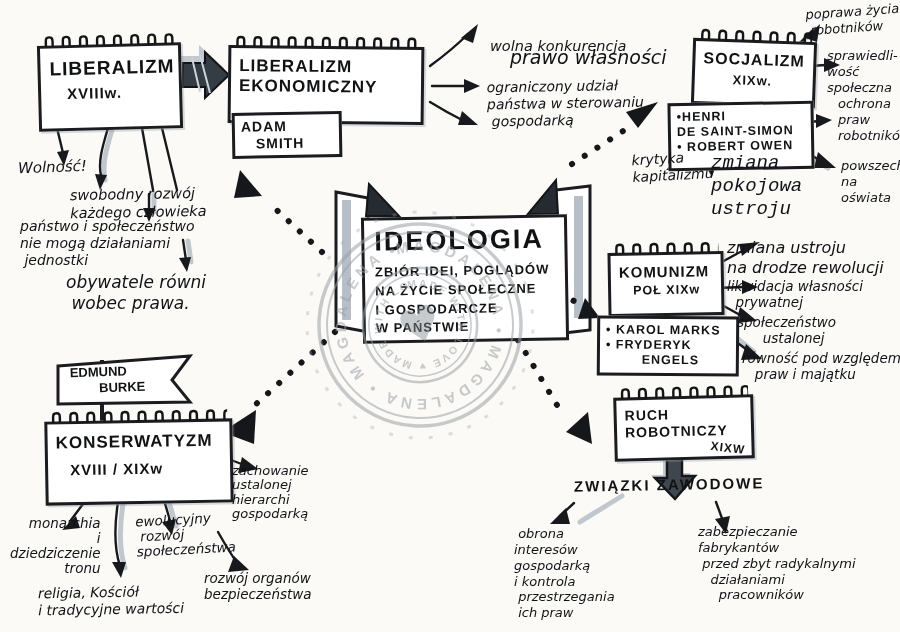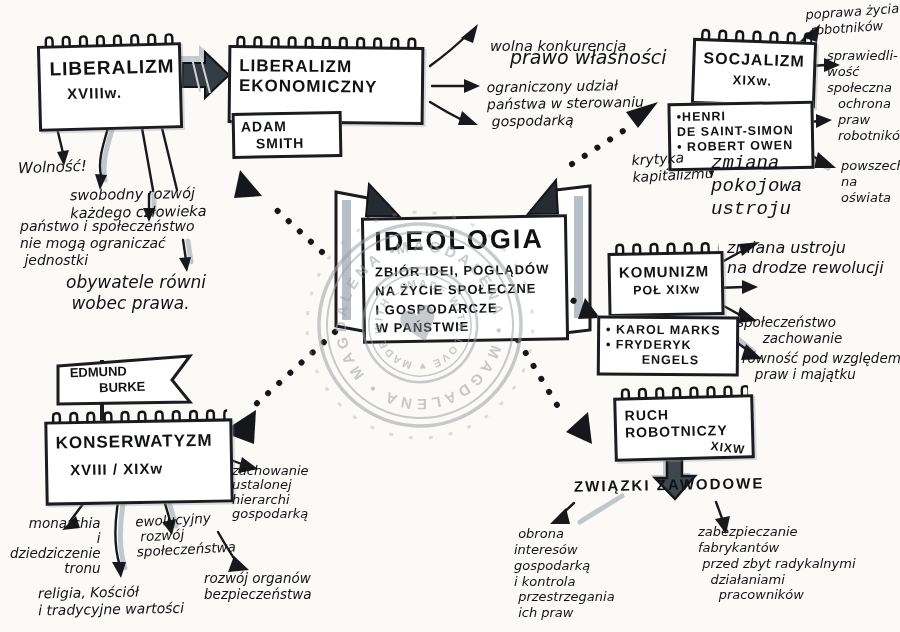--- a/index.html
+++ b/index.html
@@ -196,21 +196,21 @@
     <div class="coil">∩∩∩∩∩∩∩∩∩∩∩∩∩∩</div>
     <div class="title" style="font-size:14px;margin:7px 0 0 8px;">RUCH
 ROBOTNICZY</div>
     <div class="title" style="position:absolute;right:6px;bottom:1px;font-size:12px;transform:rotate(8deg);">XIXW</div>
   </div>
 
   <div class="hand" style="left:18px;top:158px;font-size:15px;transform:rotate(-2deg);">Wolność!</div>
   <div class="hand" style="left:70px;top:186px;font-size:14.5px;transform:rotate(-1deg);">swobodny rozwój
 każdego człowieka</div>
   <div class="hand" style="left:20px;top:218px;font-size:14px;">państwo i społeczeństwo
-nie mogą ograniczać
+nie mogą działaniami
  jednostki</div>
   <div class="hand" style="left:66px;top:272px;font-size:17px;">obywatele równi
  wobec prawa.</div>
 
   <div class="hand" style="left:490px;top:10px;font-size:14.5px;margin-top:28px;">wolna konkurencja</div>
   <div class="hand" style="left:510px;top:46px;font-size:19px;">prawo własności</div>
   <div class="hand" style="left:487px;top:78px;font-size:14px;transform:rotate(-1deg);">ograniczony udział
 państwa w sterowaniu
  gospodarką</div>
 
@@ -226,22 +226,24 @@
 na
 oświata</div>
   <div class="hand" style="left:632px;top:150px;font-size:14px;transform:rotate(-3deg);">krytyka
 kapitalizmu</div>
   <div class="hand" style="left:711px;top:152px;font-size:19px;font-family:Liberation Mono, monospace;">zmiana
 pokojowa
 ustroju</div>
 
   <div class="hand" style="left:727px;top:238px;font-size:16px;">zmiana ustroju
 na drodze rewolucji</div>
+  <div class="hand" style="left:727px;top:278px;font-size:13.5px;">likwidacja własności
+  prywatnej</div>
   <div class="hand" style="left:737px;top:314px;font-size:13.5px;">społeczeństwo
-      zachowanie</div>
+      ustalonej</div>
   <div class="hand" style="left:742px;top:350px;font-size:13.5px;">równość pod względem
    praw i majątku</div>
 
   <div class="hand" style="left:232px;top:464px;font-size:13px;line-height:1.1;">zachowanie
 ustalonej
 hierarchi
 gospodarką</div>
   <div class="hand" style="left:10px;top:516px;font-size:13.5px;line-height:1.1;text-align:right;">monarchia
 i
 dziedziczenie

